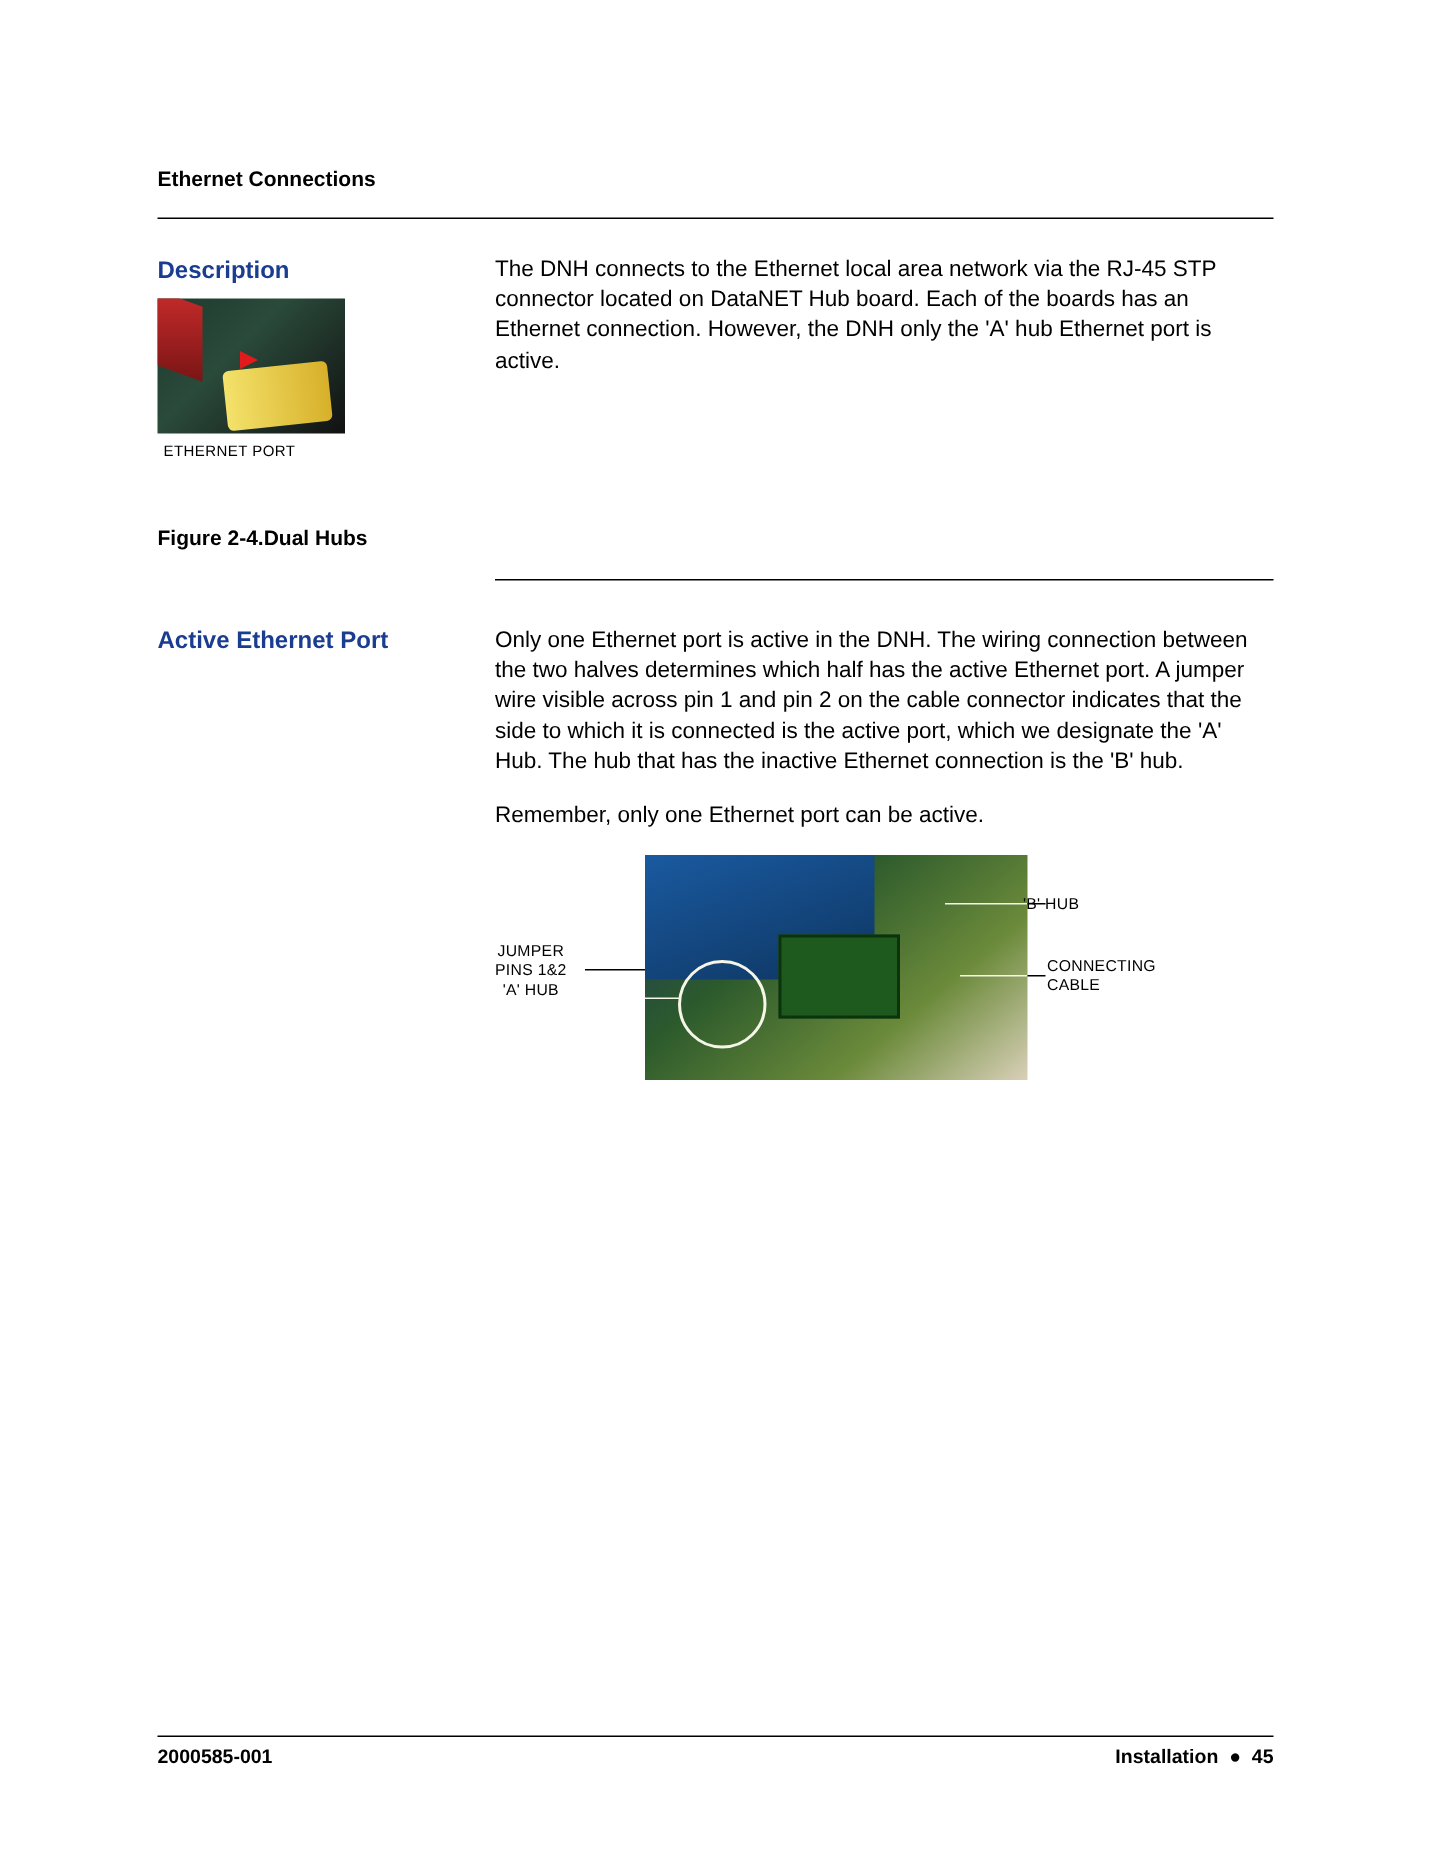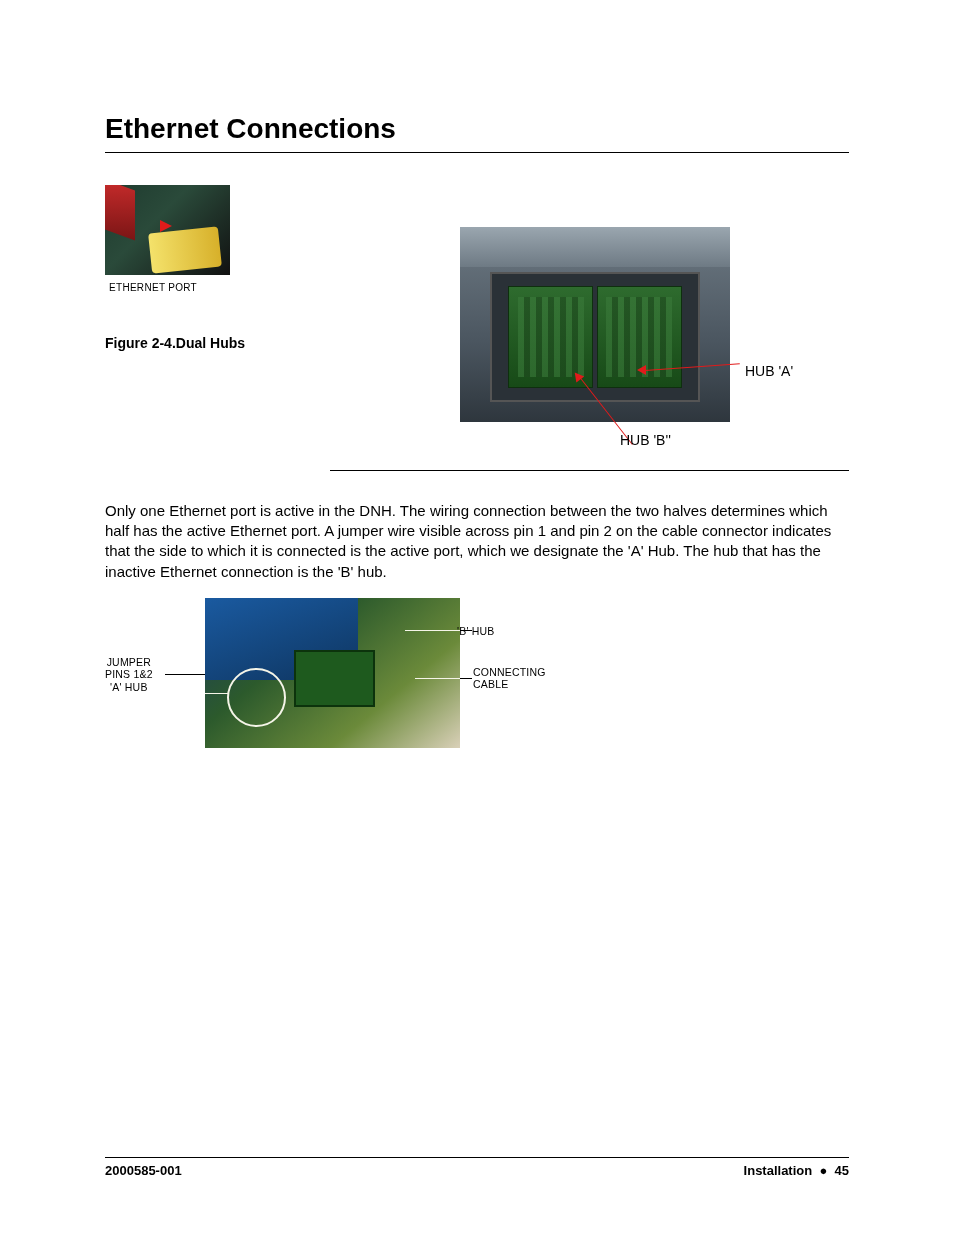--- a/index.html
+++ b/index.html
@@ -13,24 +13,24 @@
   }
   .page {
     width: 954px;
     height: 1235px;
     margin: 0 auto;
     position: relative;
     box-sizing: border-box;
     padding: 110px 105px 60px 105px;
   }
   h1.section-title {
-    font-size: 28px;
+    font-size: 14px;
     font-weight: bold;
     margin: 0 0 6px 0;
-    padding-bottom: 4px;
+    padding-bottom: 16px;
     border-bottom: 1.5px solid #000;
   }
   .two-col {
     display: flex;
     align-items: flex-start;
     margin-top: 24px;
   }
   .left-col {
     width: 225px;
     flex-shrink: 0;
@@ -196,58 +196,42 @@
 </style>
 </head>
 <body>
 
 <div class="page">
 
   <h1 class="section-title">Ethernet Connections</h1>
 
   <div class="two-col">
     <div class="left-col">
+      <p class="sub-heading">Description</p>
       <div class="thumb">
         <span class="arrow"></span>
       </div>
       <div class="thumb-caption">ETHERNET PORT</div>
       <div class="figure-caption">Figure 2-4.Dual Hubs</div>
     </div>
     <div class="right-col">
-
-      <div class="center-figure">
-        <div class="photo-enclosure">
-          <div class="lid"></div>
-          <div class="box">
-            <div class="board left">
-                <div class="chips"></div>
-              </div>
-            <div class="board right">
-                <div class="chips"></div>
-              </div>
-          </div>
-        </div>
-
-        <div class="diag-line" style="left:185px; top:143px; width:95px; transform:rotate(-4deg);"></div>
-        <div class="arrow-head" style="left:177px; top:138px;"></div>
-
-        <div class="diag-line" style="left:120px; top:150px; width:85px; transform:rotate(52deg);"></div>
-        <div class="arrow-head" style="left:113px; top:144px; transform:rotate(52deg);"></div>
-
-        <span class="label-a">HUB 'A'</span>
-        <span class="label-b">HUB 'B''</span>
-      </div>
+      <p>The DNH connects to the Ethernet local area network via the RJ-45 STP connector located on DataNET Hub board. Each of the boards has an Ethernet connection. However, the DNH only the 'A' hub Ethernet port is active.</p>
+
     </div>
   </div>
 
   <hr class="sep">
 
   <div class="two-col second">
+    <div class="left-col">
+      <p class="sub-heading">Active Ethernet Port</p>
+    </div>
     <div class="right-col">
       <p>Only one Ethernet port is active in the DNH. The wiring connection between the two halves determines which half has the active Ethernet port. A jumper wire visible across pin 1 and pin 2 on the cable connector indicates that the side to which it is connected is the active port, which we designate the 'A' Hub. The hub that has the inactive Ethernet connection is the 'B' hub.</p>
+      <p>Remember, only one Ethernet port can be active.</p>
 
       <div class="port-figure">
         <div class="port-photo">
           <div class="pcb"></div>
           <div class="conn"></div>
           <div class="circle"></div>
 
           <div class="wline" style="left:-1px; top:95px; width:25px;"></div>
           <div class="wline" style="right:0; top:32px; width:55px;"></div>
           <div class="wline" style="right:0; top:80px; width:45px;"></div>

